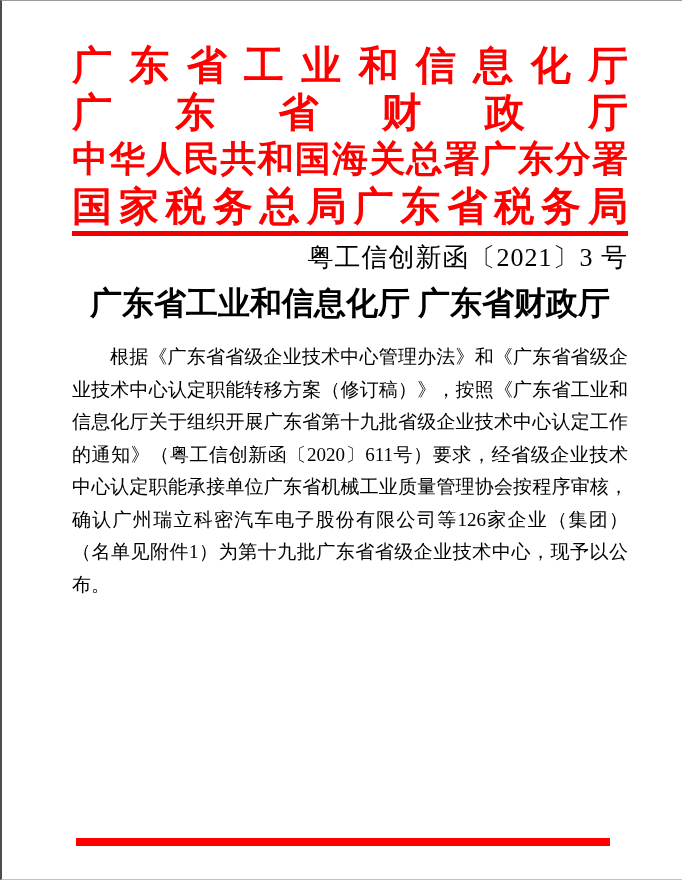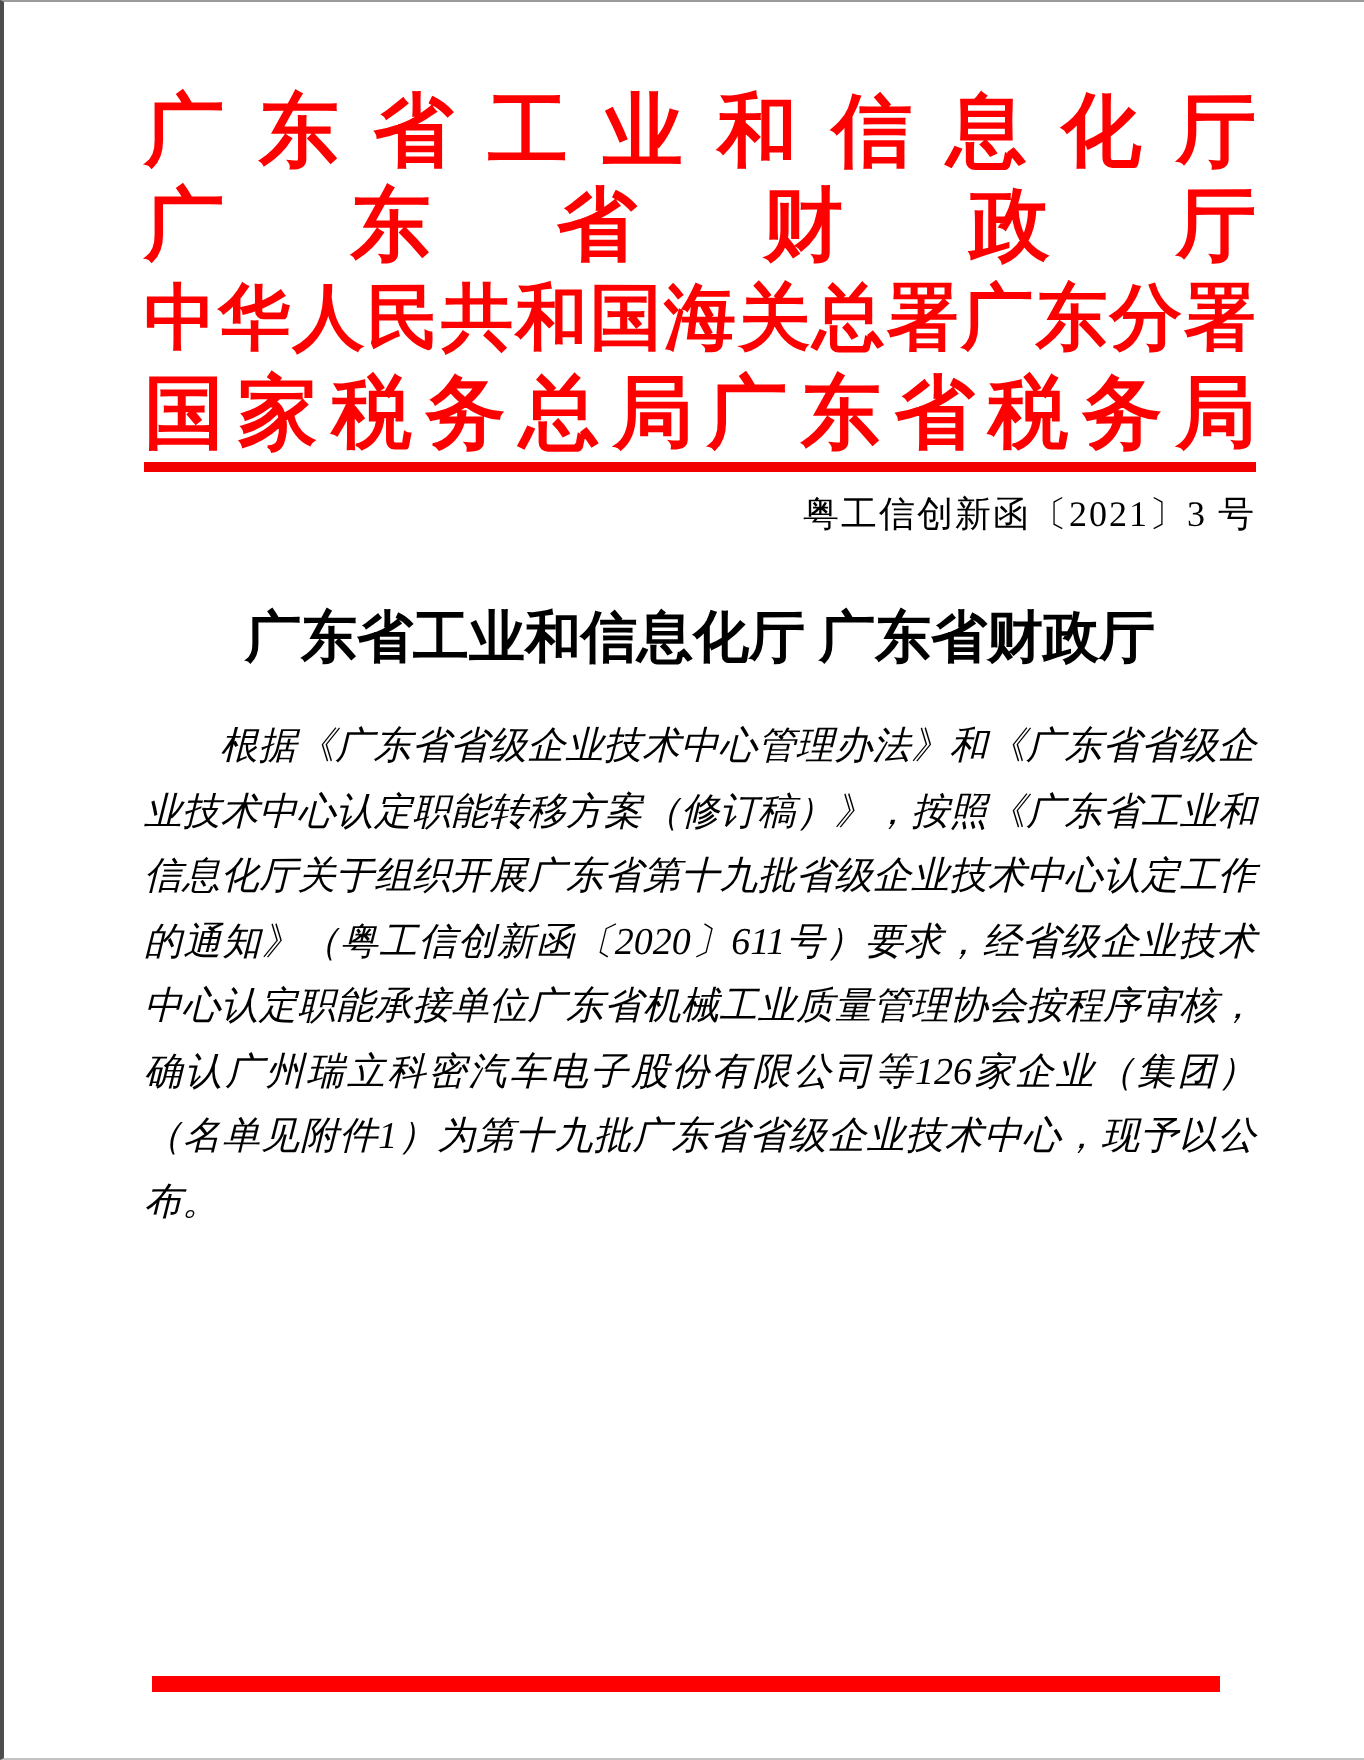--- a/index.html
+++ b/index.html
@@ -43,46 +43,45 @@
     font-size: 36px;
   }
   .red-rule {
     height: 5px;
     margin-top: 1px;
     background: #f20000;
   }
   
   .doc-number {
     margin-top: 9px;
-    font-size: 18px;
+    font-size: 26px;
     line-height: 25px;
     text-align: right;
     letter-spacing: 1px;
   }
   
   .title {
-    margin-top: 33px;
+    margin-top: 16px;
     text-align: center;
     font-weight: 700;
-    font-size: 28px;
+    font-size: 32px;
     line-height: 34px;
   }
   
   .body-text {
     margin-top: 21px;
     font-size: 19px;
     line-height: 32.5px;
     text-align: justify;
   }
   .body-text p {
     margin: 0;
   }
   .body-text p.indent {
     text-indent: 2em;
-    font-style: italic;
   }
   
   .bottom-bar {
     position: absolute;
     left: 74px;
     top: 837px;
     width: 534px;
     height: 8px;
     background: #ff0000;
   }

